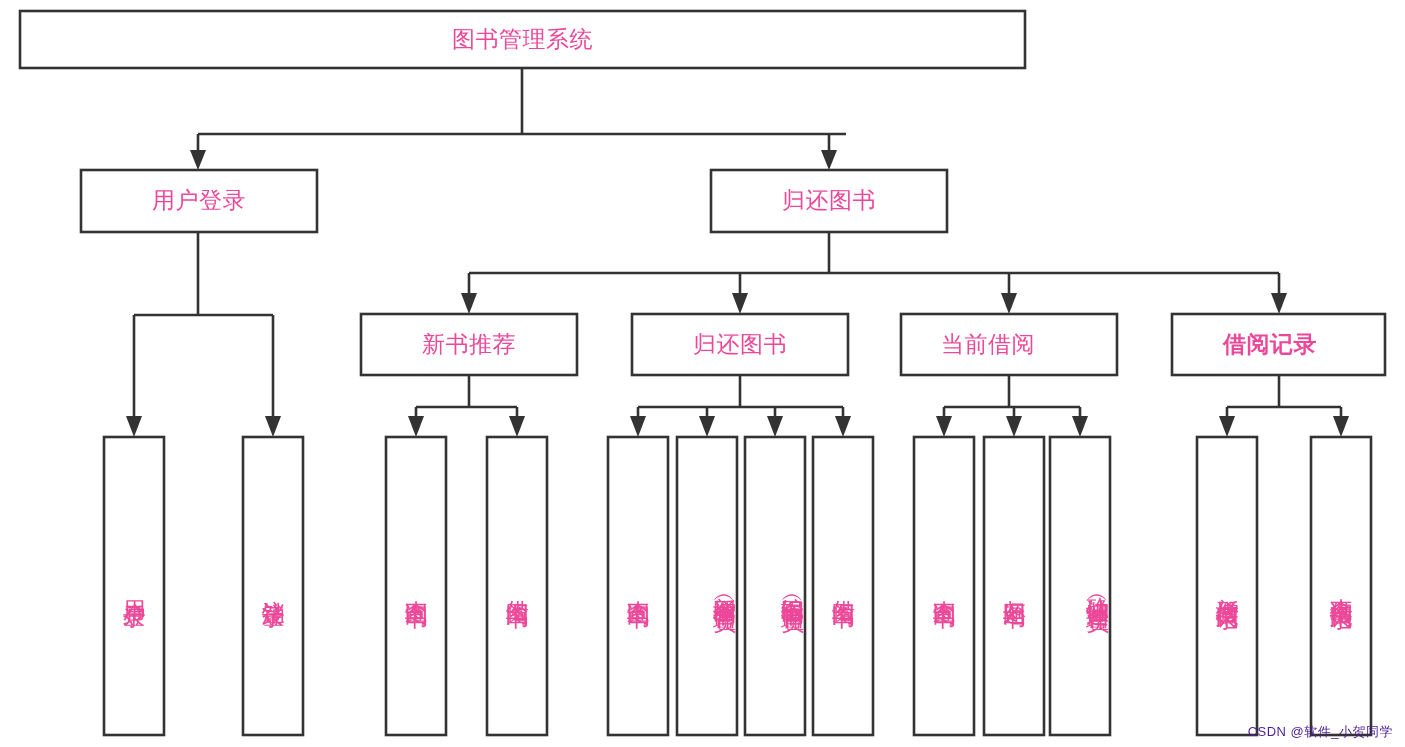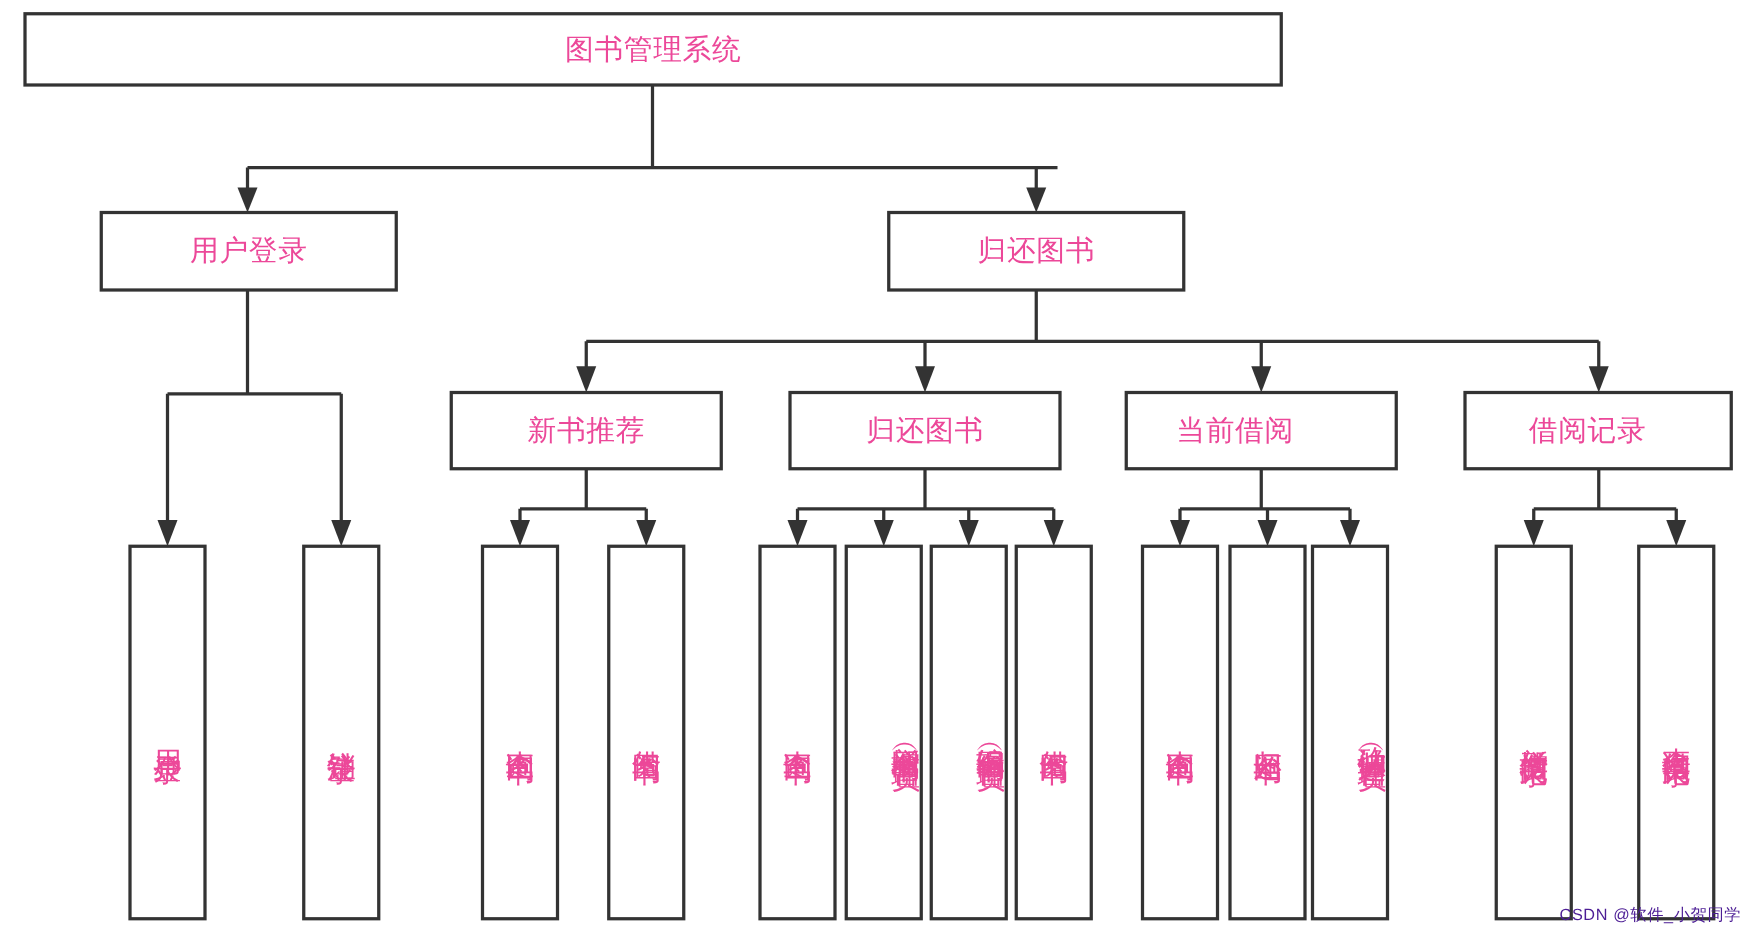--- a/index.html
+++ b/index.html
@@ -192,21 +192,21 @@
   <div class="node-label label-h" style="left:81px; top:170px; width:236px; height:62px;">用户登录</div>
 
   <div class="node-label label-h" style="left:711px; top:170px; width:236px; height:62px;">归还图书</div>
 
   <div class="node-label label-h" style="left:361px; top:314px; width:216px; height:61px;text-align:center;">新书推荐</div>
 
   <div class="node-label label-h" style="left:632px; top:314px; width:216px; height:61px;">归还图书</div>
 
   <div class="node-label label-h" style="left:901px; top:314px; width:174px; height:61px;">当前借阅</div>
 
-  <div class="node-label label-h" style="left:1172px; top:314px; width:196px; height:61px;">借阅记录</div>
+  <div class="node-label label-h" style="left:1172px; top:314px; width:196px; height:61px;font-weight:bold;">借阅记录</div>
 
   <div class="node-label label-v centered" style="left:104px; top:437px; width:60px; height:298px;">用户登录</div>
 
   <div class="node-label label-v centered" style="left:243px; top:437px; width:60px; height:298px;">注销登录</div>
 
   <div class="node-label label-v centered" style="left:386px; top:437px; width:60px; height:298px;">查询图书</div>
 
   <div class="node-label label-v centered" style="left:487px; top:437px; width:60px; height:298px;">借阅图书</div>
 
   <div class="node-label label-v centered" style="left:608px; top:437px; width:60px; height:298px;">查询图书</div>

